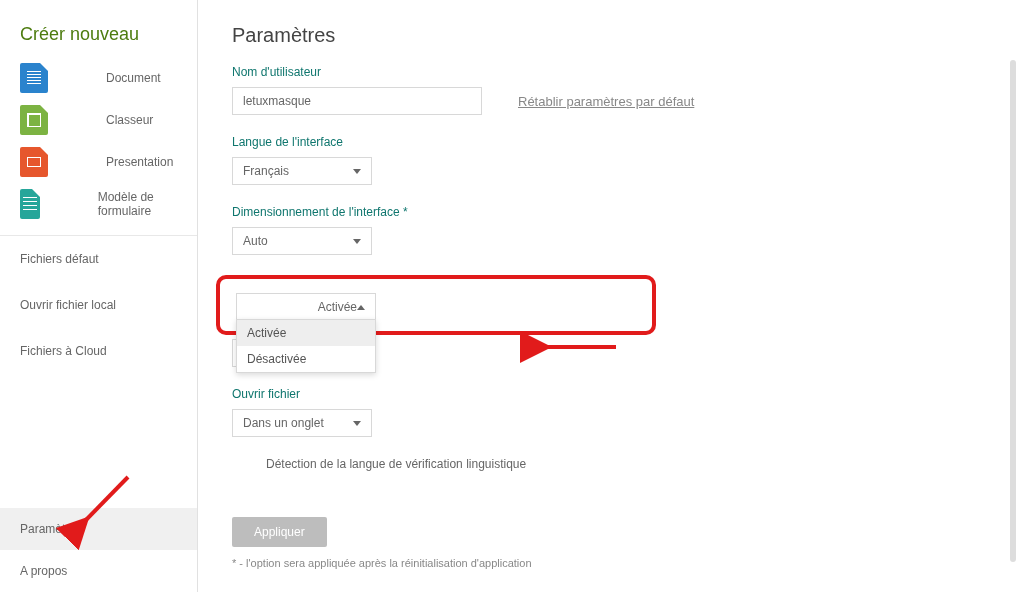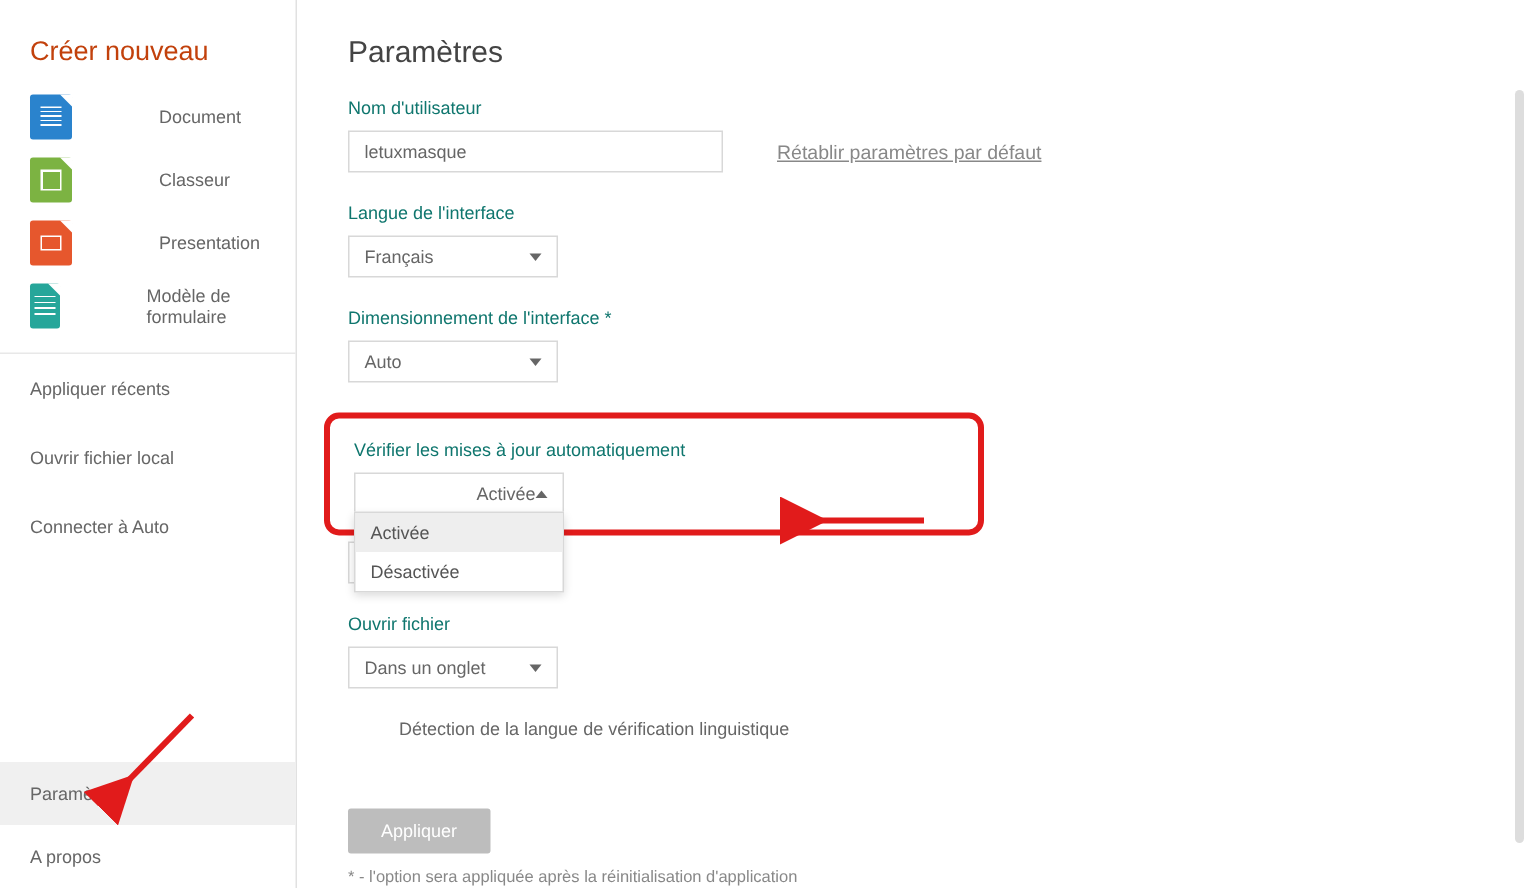--- a/index.html
+++ b/index.html
@@ -1,19 +1,19 @@
 <!DOCTYPE html>
 <html><head>
 <meta charset="utf-8">
 <style>
 * { box-sizing: border-box; margin: 0; padding: 0; }
 body { font-family: -apple-system, "Segoe UI", Arial, sans-serif; font-size: 13px; color: #444; background: #fff; width: 1024px; height: 592px; overflow: hidden; position: relative; }
 .layout { display: flex; height: 100%; }
 .sidebar { width: 198px; background: #fff; border-right: 1px solid #e1e1e1; display: flex; flex-direction: column; }
-.sb-title { padding: 24px 20px 12px 20px; font-size: 18px; color: #c2410c; font-weight: 400; }
+.sb-title { padding: 24px 20px 12px 20px; font-size: 18px; color: #4d7c0f; font-weight: 400; }
 .create-item { display: flex; align-items: center; padding: 6px 20px; cursor: pointer; gap: 44px; }
 .create-icon { width: 28px; height: 30px; margin-right: 14px; display: flex; align-items: center; justify-content: center; border-radius: 2px; position: relative; }
 .create-icon::after { content: ""; position: absolute; top: 0; right: 0; width: 0; height: 0; border-style: solid; border-width: 0 8px 8px 0; border-color: transparent #fff transparent transparent; opacity: 0; }
 .ci-doc { background: #2a83cd; }
 .ci-sheet { background: #7cb342; }
 .ci-pres { background: #e6572d; }
 .ci-form { background: #26a69a; }
 .ci-doc::after,.ci-sheet::after,.ci-pres::after,.ci-form::after{opacity:1;}
 .ci-inner { width: 16px; height: 16px; }
 .ci-doc .ci-inner { background: repeating-linear-gradient(#fff,#fff 1px,#2a83cd 1px,#2a83cd 3px); width:14px; height:14px;}
@@ -79,23 +79,23 @@
     </div>
     <div class="create-item">
       <div class="create-icon ci-form">
           <div class="ci-inner"></div>
         </div>
       <div class="create-label">Modèle de formulaire</div>
     </div>
 
     <div class="sb-sep"></div>
 
-    <div class="sb-link">Appliquer récents</div>
+    <div class="sb-link">Fichiers défaut</div>
     <div class="sb-link">Ouvrir fichier local</div>
-    <div class="sb-link">Connecter à Auto</div>
+    <div class="sb-link">Fichiers à Cloud</div>
 
     <div class="sb-spacer"></div>
 
     <div class="sb-bottom">
       <div class="sb-bitem active">Paramètres</div>
       <div class="sb-bitem">A propos</div>
     </div>
   </div>
 
   <div class="main">
@@ -119,21 +119,20 @@
 
     <div class="field">
       <div class="flabel">Dimensionnement de l'interface *</div>
       <div class="select">
         <span>Auto</span>
         <span class="chev down"></span>
       </div>
     </div>
 
     <div class="highlight-box">
-      <div class="flabel">Vérifier les mises à jour automatiquement</div>
       <div class="select" style="position:relative;justify-content:flex-end;">
         <span>Activée</span>
         <span class="chev up"></span>
         <div class="dropdown-panel">
           <div class="dd-item sel">Activée</div>
           <div class="dd-item">Désactivée</div>
         </div>
       </div>
       <div class="arrow1" style="left:318px; top:58px;">
         <svg width="80" height="20">

